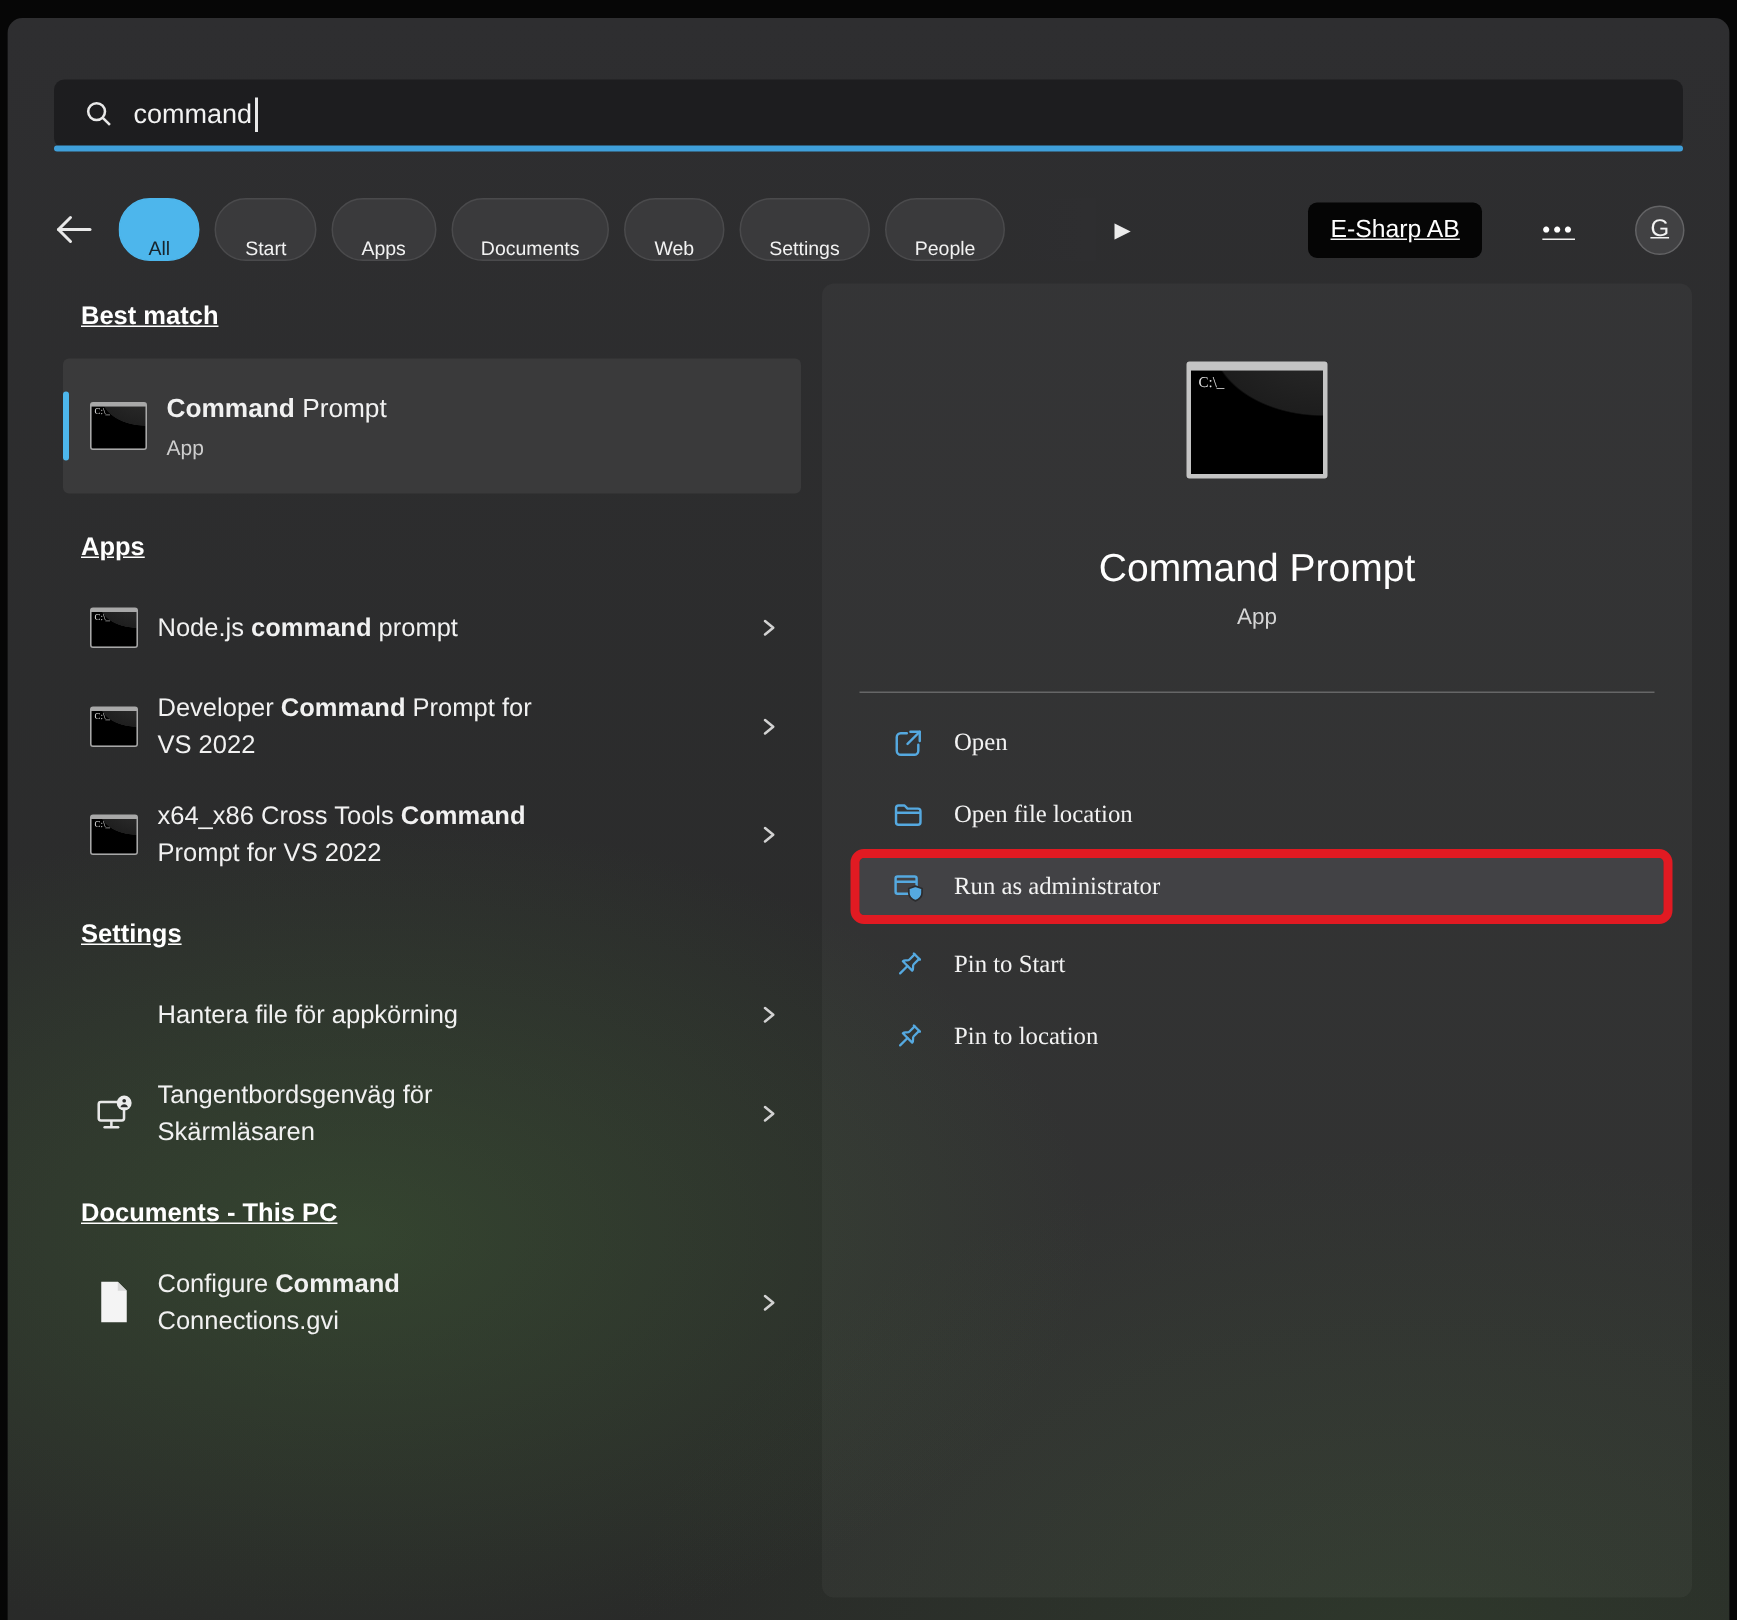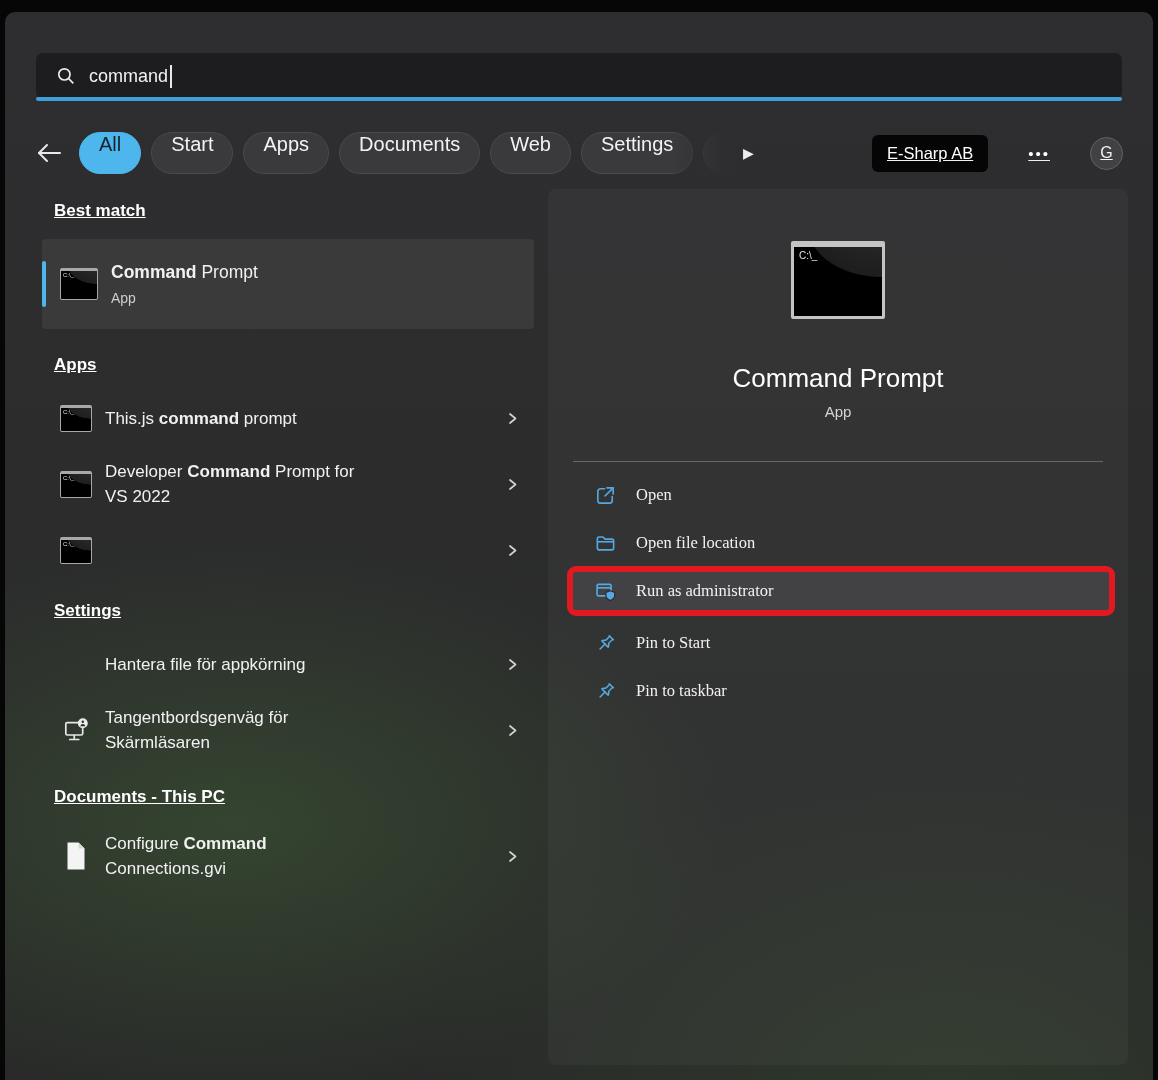--- a/index.html
+++ b/index.html
@@ -32,23 +32,23 @@
   .caret{display:inline-block;width:2px;height:23px;background:#e9e9e9;margin-left:2px;}
 
   
   .topbar{display:flex;align-items:center;margin:32px 30px 0 30px;height:44px;}
   .back-btn{flex:none;margin-right:16px;background:none;border:none;cursor:pointer;
     display:flex;align-items:center;color:#e8e8e8;}
   .tabs-clip{position:relative;display:flex;gap:10px;align-items:center;
     width:652px;overflow:hidden;flex:none;}
   .tabs-clip::after{content:"";position:absolute;right:0;top:0;bottom:0;width:58px;
     background:linear-gradient(to right, rgba(46,46,48,0), #2e2e30 85%);}
-  .pill{flex:none;height:42px;border-radius:21px;padding:0 19px;font-size:20px;
+  .pill{flex:none;height:42px;border-radius:21px;padding:0 19px;font-size:13px;
     background:#3a3a3c;border:1px solid #4a4a4c;color:#f2f2f2;display:flex;
-    align-items:flex-start;cursor:pointer;}
+    align-items:flex-end;cursor:pointer;}
   .pill.active{background:var(--accent);border-color:var(--accent);color:#17232b;}
   .overflow-arrow{flex:none;margin-left:12px;font-size:14px;color:#ececec;cursor:pointer;}
   .acct{margin-left:auto;display:flex;align-items:center;gap:40px;text-decoration:underline;}
   .org-badge{background:#050505;color:#fff;border-radius:6px;padding:9px 15px;
     font-size:16.5px;cursor:pointer;}
   .more-dots{font-size:15px;letter-spacing:2px;color:#fff;cursor:pointer;}
   .avatar{width:33px;height:33px;border-radius:50%;background:#414143;border:1px solid #636365;
     display:flex;align-items:center;justify-content:center;font-size:16px;color:#f2f2f2;cursor:pointer;}
 
   
@@ -73,21 +73,21 @@
   .row-text{width:272px;font-size:17px;line-height:25px;}
   .b{font-weight:bold;}
   .row-chev{margin-left:auto;display:flex;cursor:pointer;}
 
   
   .cmdicon{position:relative;background:
       radial-gradient(ellipse 150% 130% at 100% -25%, #2d2d2d 0%, #1f1f1f 54%, #000 55%);
     border:1px solid #a8a8a8;border-top-width:3px;border-radius:2px;}
   .cmdicon.small{width:32px;height:27px;}
   .cmdicon.bm{width:38px;height:32px;}
-  .cmdicon .cprompt{position:absolute;top:1px;left:2px;font-family:Liberation Sans, sans-serif;
+  .cmdicon .cprompt{position:absolute;top:1px;left:2px;font-family:Liberation Serif, serif;
     font-size:6px;color:#e5e5e5;letter-spacing:0;}
   .cmdicon.big{width:94px;height:78px;border:3px solid #c4c4c4;border-top-width:6px;margin:0 auto;
     background:radial-gradient(ellipse 160% 140% at 100% -30%, #2b2b2b 0%, #1d1d1d 52%, #000 53%);}
   .cmdicon.big .cprompt{font-size:10px;top:3px;left:5px;}
 
   
   .right-pane{width:580px;flex:none;margin-left:14px;height:876px;border-radius:8px;
     background:rgba(255,255,255,0.035);padding-top:52px;}
   .pv-title{text-align:center;font-size:26px;font-weight:400;color:#fff;margin-top:44px;}
   .pv-sub{text-align:center;font-size:15px;color:#d5d5d5;margin-top:9px;}
@@ -177,21 +177,21 @@
         </div>
 
         <div class="section-h">Apps</div>
 
         <div class="row">
           <span class="row-iconbox">
               <span class="cmdicon small">
                 <span class="cprompt">C:\_</span>
               </span>
             </span>
-          <span class="row-text"><span>This.js </span><span class="b">command</span><span> prompt</span></span>
+          <span class="row-text"><span>Node.js </span><span class="b">command</span><span> prompt</span></span>
           <span class="row-chev">
               <svg width="16" height="17" viewBox="0 0 16 17" fill="none" stroke="#d2d2d2" stroke-width="1.7" stroke-linecap="round" stroke-linejoin="round">
                 <polyline points="6 4 11.5 8.5 6 13"></polyline>
               </svg>
             </span>
         </div>
 
         <div class="row">
           <span class="row-iconbox">
               <span class="cmdicon small">
@@ -205,20 +205,21 @@
               </svg>
             </span>
         </div>
 
         <div class="row">
           <span class="row-iconbox">
               <span class="cmdicon small">
                 <span class="cprompt">C:\_</span>
               </span>
             </span>
+          <span class="row-text"><span>x64_x86 Cross Tools </span><span class="b">Command</span><span> Prompt for VS 2022</span></span>
           <span class="row-chev">
               <svg width="16" height="17" viewBox="0 0 16 17" fill="none" stroke="#d2d2d2" stroke-width="1.7" stroke-linecap="round" stroke-linejoin="round">
                 <polyline points="6 4 11.5 8.5 6 13"></polyline>
               </svg>
             </span>
         </div>
 
         <div class="section-h">Settings</div>
 
         <div class="row">
@@ -327,21 +328,21 @@
           <div class="action">
             <span class="aicon">
               <svg width="23" height="23" viewBox="0 0 24 24" fill="none" stroke="currentColor" stroke-width="1.6" stroke-linecap="round" stroke-linejoin="round">
                 <g transform="rotate(45 12 12)">
                   <path d="M9 3.5h6"></path>
                     <path d="M9.8 3.5v5.3c0 1.7-2.4 2-2.4 3.9h9.2c0-1.9-2.4-2.2-2.4-3.9V3.5"></path>
                     <path d="M12 12.7V20"></path>
                 </g>
               </svg>
             </span>
-            <span class="action-label">Pin to taskbar</span>
+            <span class="action-label">Pin to location</span>
           </div>
 
         </div>
       </div>
 
     </div>
   </div>
 </div>
 
 </body></html>

